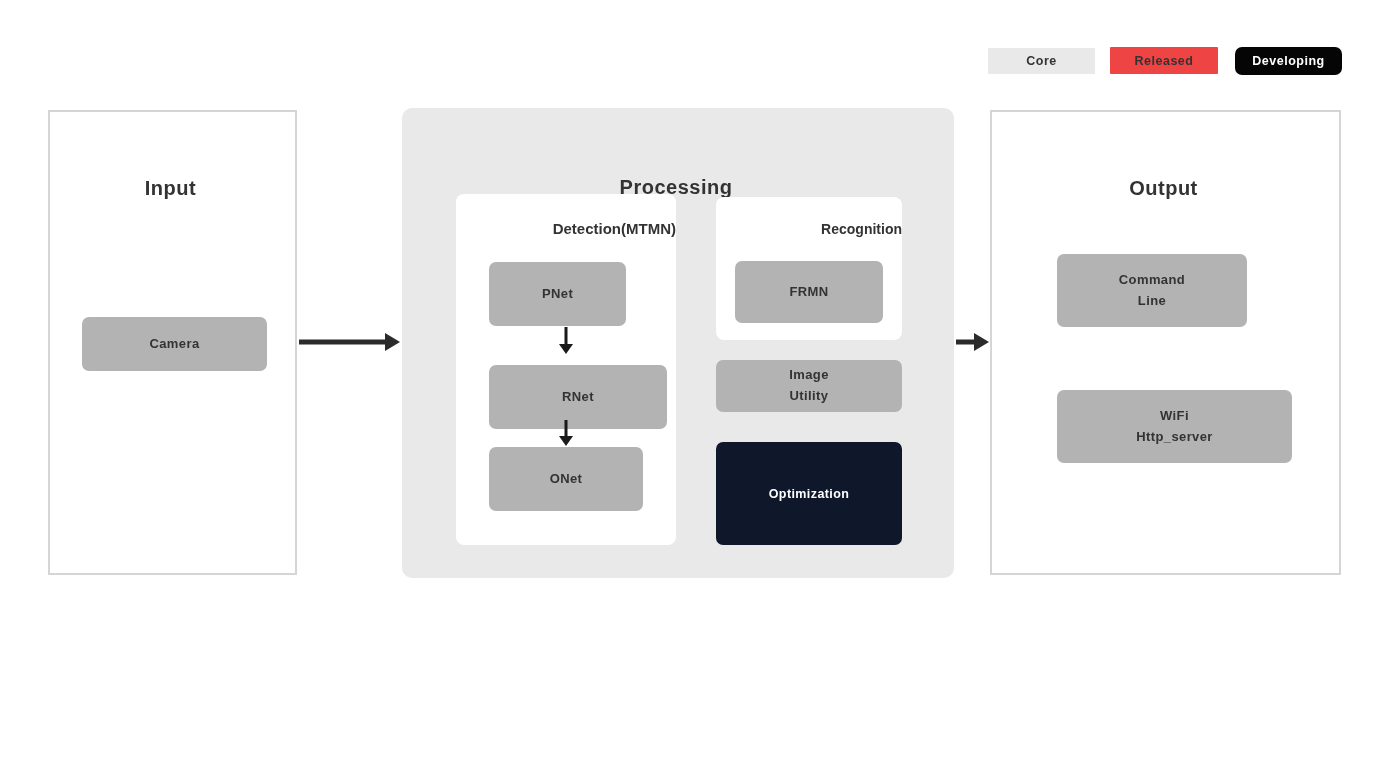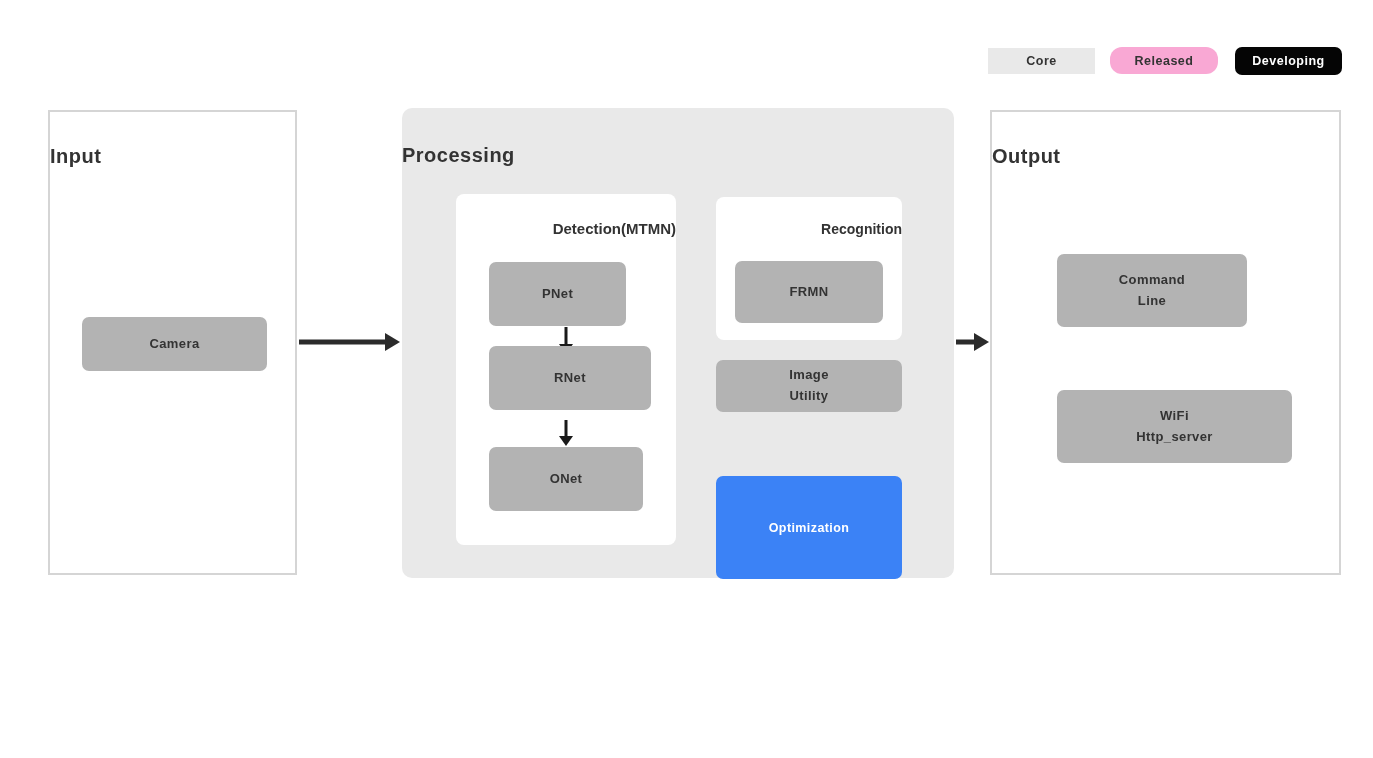--- a/index.html
+++ b/index.html
@@ -20,45 +20,47 @@
   .legend-chip {
     position: absolute;
     display: flex;
     align-items: center;
     justify-content: center;
     font-weight: bold;
     font-size: 12.5px;
     letter-spacing: 0.5px;
   }
   .legend-core      { left: 988px;  top: 48px; width: 107px; height: 26px; background: #e9e9e9; color: #333333; }
-  .legend-released  { left: 1110px; top: 47px; width: 108px; height: 27px; background: #f9a8d4; color: #333333; border-radius: 12px; }
+  .legend-released  { left: 1110px; top: 47px; width: 108px; height: 27px; background: #ef4444; color: #333333; border-radius: 1px; }
   .legend-developing{ left: 1235px; top: 47px; width: 107px; height: 28px; background: #050505; color: #ffffff; border-radius: 7px; }
 
   
   .panel-outline {
     position: absolute;
     background: #ffffff;
     border: 2px solid #d5d5d5;
   }
   .panel-input  { left: 48px;  top: 110px; width: 249px; height: 465px; }
   .panel-output { left: 990px; top: 110px; width: 351px; height: 465px; }
   .panel-espidf { left: 48px;  top: 617px; width: 1293px; height: 106px; }
   .panel-processing {
     position: absolute;
     left: 402px; top: 108px; width: 552px; height: 470px;
     background: #e9e9e9;
     border-radius: 10px;
   }
   .panel-title {
     position: absolute;
     left: 0; right: 4px;
+    text-align: center;
     font-weight: bold;
     font-size: 20px;
     letter-spacing: 0.5px;
     color: #333333;
+    margin-top: 32px;
   }
   .title-top    { top: 33px; }
   .title-middle { top: 36px; }
 
   
   .group-white {
     position: absolute;
     background: #ffffff;
     border-radius: 8px;
   }
@@ -85,27 +87,27 @@
     font-size: 13px;
     line-height: 1.6;
     letter-spacing: 0.4px;
     border-radius: 7px;
     background: #b3b3b3;
     color: #333333;
     white-space: pre-line;
   }
   .node-camera { left: 32px; top: 205px; width: 185px; height: 54px; }
   .node-pnet { left: 33px; top: 68px;  width: 137px; height: 64px; }
-  .node-rnet { left: 33px; top: 152px; width: 162px; height: 64px; }
+  .node-rnet { left: 33px; top: 171px; width: 178px; height: 64px; }
   .node-onet { left: 33px; top: 253px; width: 154px; height: 64px; }
   .node-frmn { left: 19px; top: 64px;  width: 148px; height: 62px; }
   .node-image-utility { left: 314px; top: 252px; width: 186px; height: 52px; }
   .node-optimization {
     left: 314px; top: 334px; width: 186px; height: 103px;
-    background: #3b82f6; color: #ffffff; font-size: 12.5px; margin-top: 34px;
+    background: #0f172a; color: #ffffff; font-size: 12.5px;
   }
   .node-command-line { left: 65px; top: 142px; width: 190px; height: 73px; }
   .node-wifi         { left: 65px; top: 278px; width: 235px; height: 73px; }
 
   
   .espidf-title {
     position: absolute;
     left: 0; right: 0; top: 38px;
     text-align: center;
     font-weight: bold;

